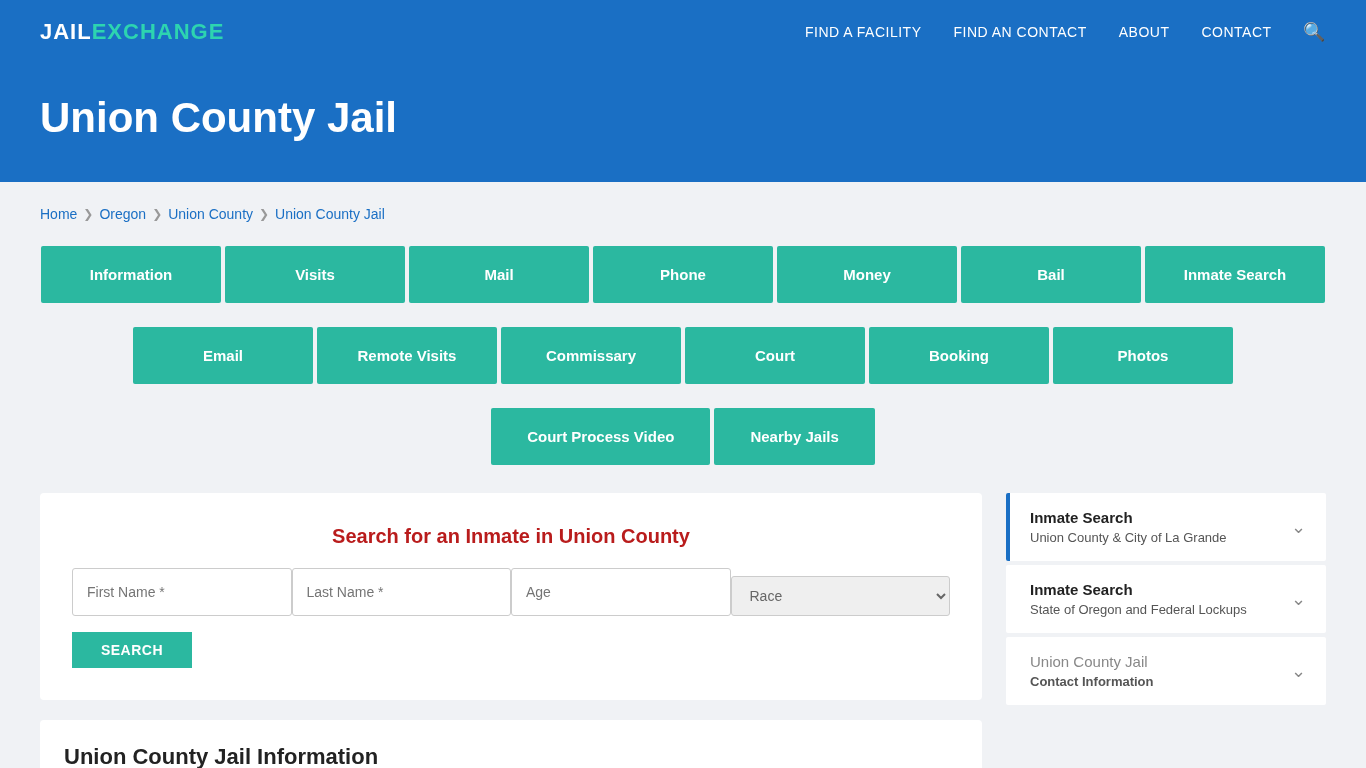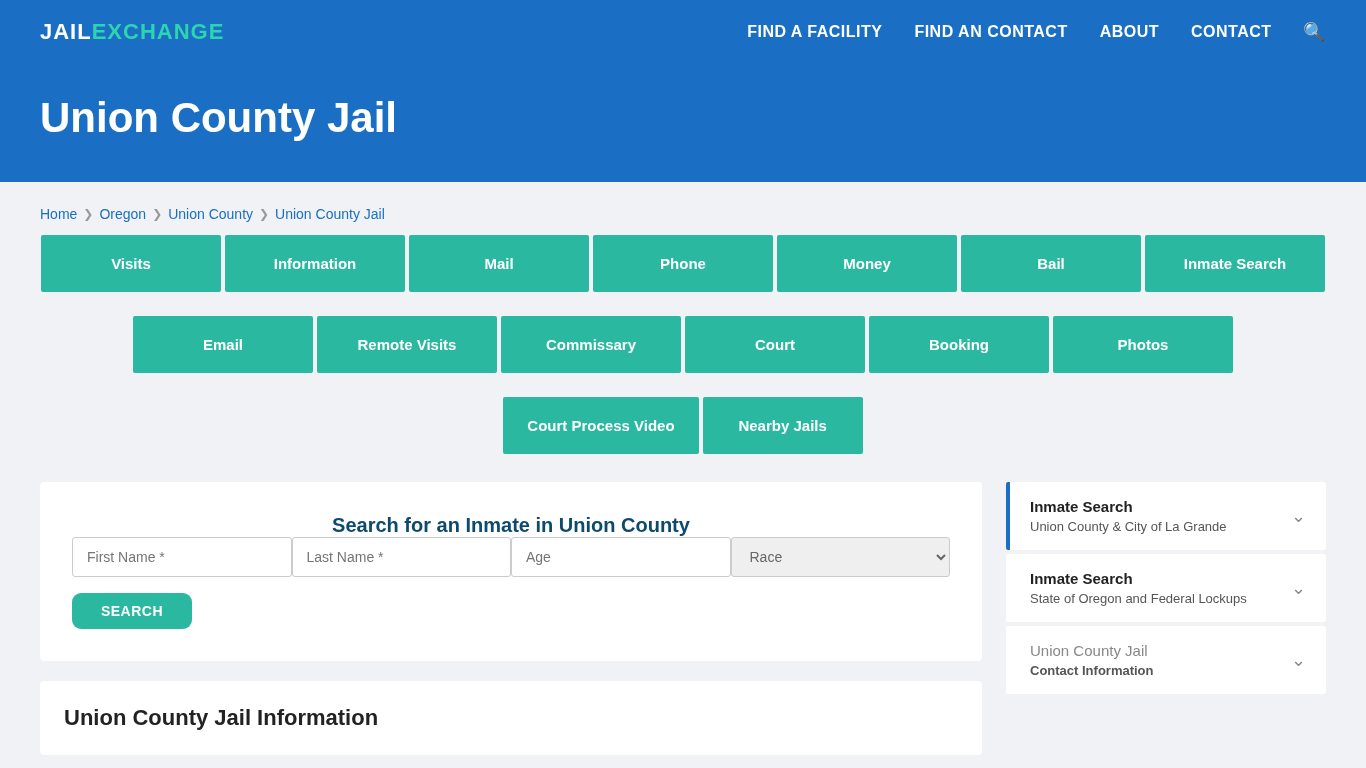--- a/index.html
+++ b/index.html
@@ -32,22 +32,22 @@
       letter-spacing: 1px;
     }
     .nav {
       display: flex;
       align-items: center;
       gap: 32px;
     }
     .nav a {
       color: #fff;
       text-decoration: none;
-      font-size: 16px;
-      font-weight: 700;
+      font-size: 14px;
+      font-weight: 400;
       letter-spacing: 0.5px;
       cursor: pointer;
     }
     .search-icon-btn {
       background: none;
       border: none;
       cursor: pointer;
       color: #fff;
       font-size: 18px;
     }
@@ -67,21 +67,21 @@
     .content-wrapper {
       background: #f0f2f5;
       padding: 24px 40px;
     }
 
     
     .breadcrumb {
       display: flex;
       align-items: center;
       gap: 6px;
-      margin-bottom: 13px;
+      margin-bottom: 24px;
       font-size: 14px;
     }
     .breadcrumb a {
       color: #1a6fc4;
       text-decoration: none;
       cursor: pointer;
     }
     .breadcrumb .sep {
       color: #999;
       font-size: 12px;
@@ -118,21 +118,21 @@
     .btn-row3 {
       display: flex;
       justify-content: center;
       gap: 4px;
       margin-bottom: 28px;
     }
     .btn-row3 .btn-tile {
       background: #2bb8a0;
       color: #fff;
       border: none;
-      padding: 20px 24px;
+      padding: 20px 36px;
       font-size: 15px;
       font-weight: 600;
       cursor: pointer;
       min-width: 160px;
       text-align: center;
       border-radius: 2px;
       transition: background 0.2s;
     }
 
     
@@ -146,47 +146,49 @@
     .search-section {
       background: #fff;
       border-radius: 4px;
       padding: 32px 32px 32px 32px;
       flex: 1;
     }
     .search-section h2 {
       text-align: center;
       font-size: 20px;
       font-weight: 700;
-      color: #0c4a6e;
+      margin-bottom: 20px;
+      color: #b91c1c;
     }
     .search-form {
       display: flex;
       margin-bottom: 16px;
       flex-wrap: wrap;
     }
     .search-form input, .search-form select {
       border: 1px solid #ccc;
       border-radius: 3px;
       padding: 10px 14px;
       font-size: 14px;
       outline: none;
       flex: 1;
       min-width: 100px;
     }
     .search-form select {
       color: #666;
+      margin-top: 8px;
     }
     .search-btn {
       background: #2bb8a0;
       color: #fff;
       border: none;
       padding: 10px 24px;
       font-size: 14px;
       font-weight: 700;
-      border-radius: 9px;
+      border-radius: 0;
       cursor: pointer;
       letter-spacing: 0.5px;
       width: 120px;
     }
 
     
     .info-section {
       background: #fff;
       border-radius: 4px;
       padding: 24px 24px;
@@ -271,22 +273,22 @@
     <a>Home</a>
     <span class="sep">❯</span>
     <a>Oregon</a>
     <span class="sep">❯</span>
     <a>Union County</a>
     <span class="sep">❯</span>
     <span class="current">Union County Jail</span>
   </div>
 
   <div class="btn-grid">
+    <button class="btn-tile">Information</button>
     <button class="btn-tile">Visits</button>
-    <button class="btn-tile">Information</button>
     <button class="btn-tile">Mail</button>
     <button class="btn-tile">Phone</button>
     <button class="btn-tile">Money</button>
     <button class="btn-tile">Bail</button>
     <button class="btn-tile">Inmate Search</button>
   </div>
 
   <div class="btn-grid">
     <button class="btn-tile">Email</button>
     <button class="btn-tile">Remote Visits</button>

